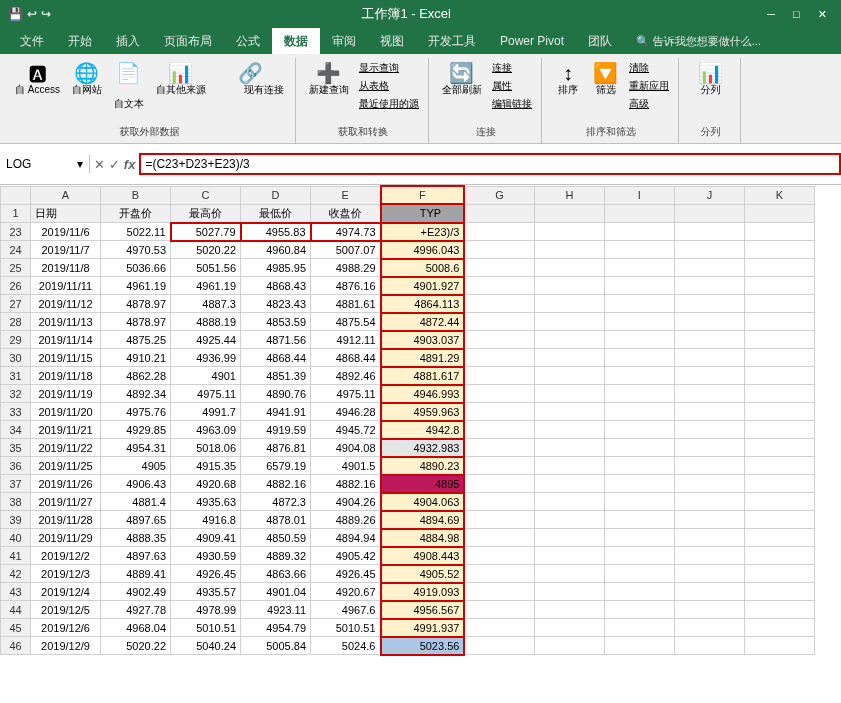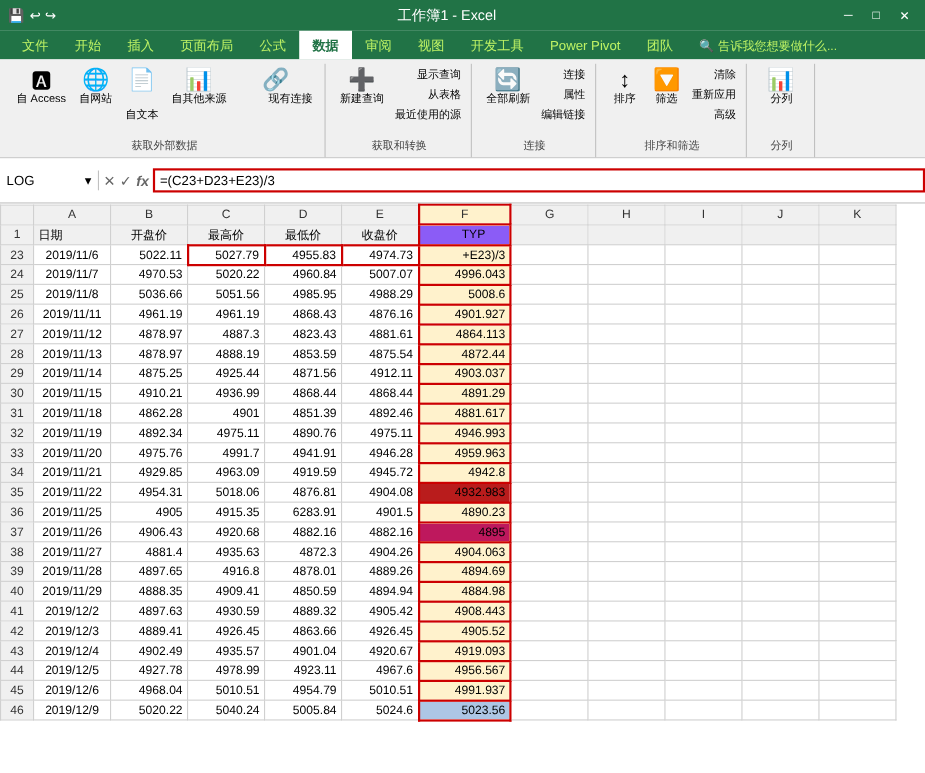--- a/index.html
+++ b/index.html
@@ -22,21 +22,21 @@
 
     
     .ribbon-tabs {
       background: #217346;
       display: flex;
       padding: 0 8px;
       height: 26px;
       align-items: flex-end;
     }
     .ribbon-tab {
-      color: #bef264;
+      color: #e5e5e5;
       font-size: 12px;
       padding: 4px 12px;
       cursor: pointer;
       height: 100%;
       display: flex;
       align-items: center;
     }
     .ribbon-tab.active {
       background: white;
       color: #217346;
@@ -80,24 +80,25 @@
       padding: 2px 4px;
       font-size: 10px;
       text-align: center;
       min-width: 36px;
       border: 1px solid transparent;
     }
     .ribbon-btn .icon { font-size: 20px; line-height: 1; }
     .ribbon-btn-small {
       display: flex;
       flex-direction: column;
-      align-items: flex-end;
+      align-items: flex-start;
       cursor: pointer;
       font-size: 10px;
       padding: 1px 3px;
+      text-decoration: underline;
     }
 
     
     .formula-bar {
       display: flex;
       align-items: center;
       height: 41px;
       border-bottom: 1px solid #c0c0c0;
       background: white;
     }
@@ -324,21 +325,21 @@
       </tr>
     </thead>
     <tbody id="table-body">
     <tr>
           <td class="row-num">1</td>
           <td class="header-row" style="text-align: left;">日期</td>
           <td class="header-row" style="text-align: center;">开盘价</td>
           <td class="header-row" style="text-align: center;">最高价</td>
           <td class="header-row" style="text-align: center;">最低价</td>
           <td class="header-row" style="text-align: center;">收盘价</td>
-          <td class="header-row" style="text-align: center; background: #8b5cf6; border: 2px solid rgb(204, 0, 0); padding-left: 20px;">TYP</td>
+          <td class="header-row" style="text-align: center; background: #a3a3a3; border: 2px solid rgb(204, 0, 0); padding-left: 20px;">TYP</td>
           <td class="header-row" style="text-align: center;"></td>
           <td class="header-row" style="text-align: center;"></td>
           <td class="header-row" style="text-align: center;"></td>
           <td class="header-row" style="text-align: center;"></td>
           <td class="header-row" style="text-align: center;"></td>
         </tr>
         <tr>
           <td class="row-num">23</td>
           <td class="date-col">2019/11/6</td>
           <td>5022.11</td>
@@ -506,33 +507,33 @@
           <td></td>
           <td></td>
         </tr>
         <tr>
           <td class="row-num">35</td>
           <td class="date-col">2019/11/22</td>
           <td>4954.31</td>
           <td>5018.06</td>
           <td>4876.81</td>
           <td>4904.08</td>
-          <td style="background: #b91c1c; border: 2px solid rgb(204, 0, 0); padding-left: 32px;">4932.983</td>
+          <td style="background: #e5e5e5; border: 2px solid rgb(204, 0, 0); padding-left: 32px;">4932.983</td>
           <td></td>
           <td></td>
           <td></td>
           <td></td>
           <td></td>
         </tr>
         <tr>
           <td class="row-num">36</td>
           <td class="date-col">2019/11/25</td>
           <td>4905</td>
           <td>4915.35</td>
-          <td>6283.91</td>
+          <td>6579.19</td>
           <td>4901.5</td>
           <td style="background: rgb(255, 242, 204); border: 2px solid rgb(204, 0, 0);">4890.23</td>
           <td></td>
           <td></td>
           <td></td>
           <td></td>
           <td></td>
         </tr>
         <tr>
           <td class="row-num">37</td>

